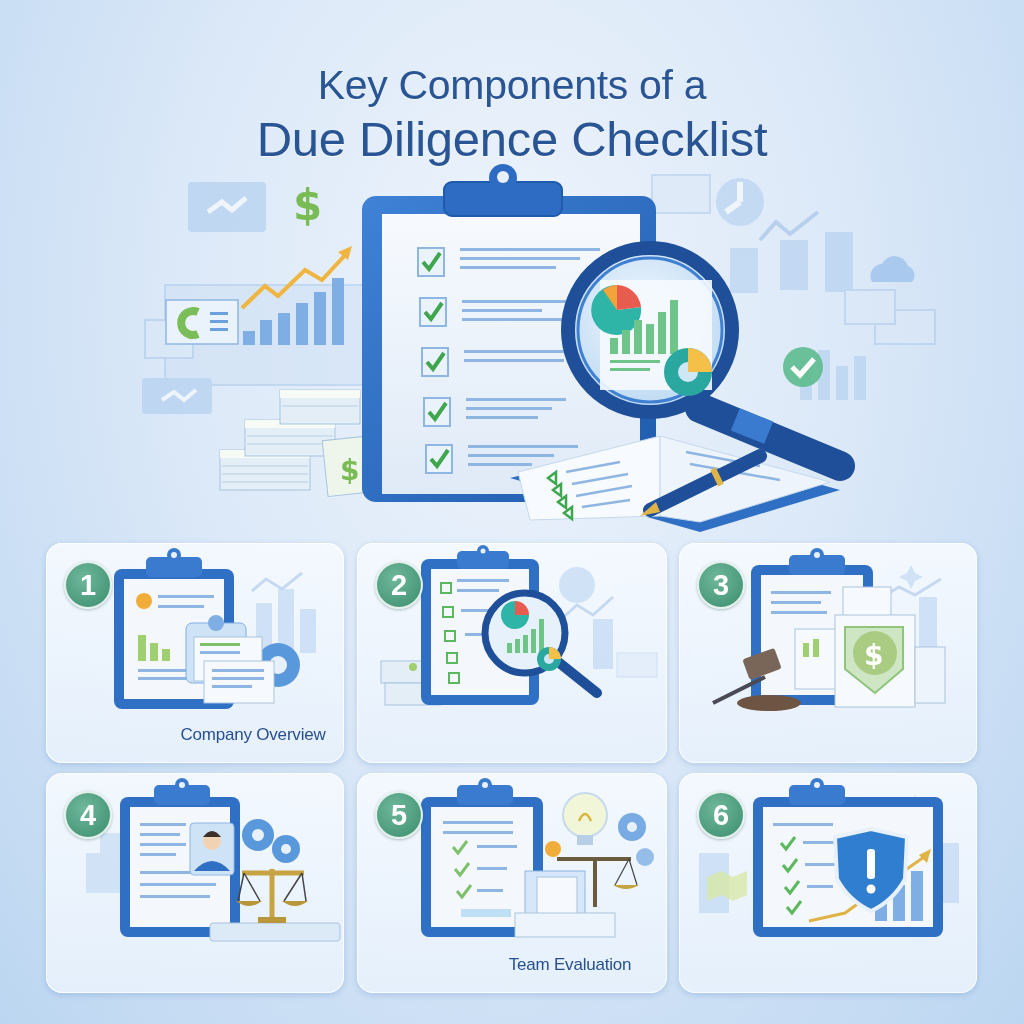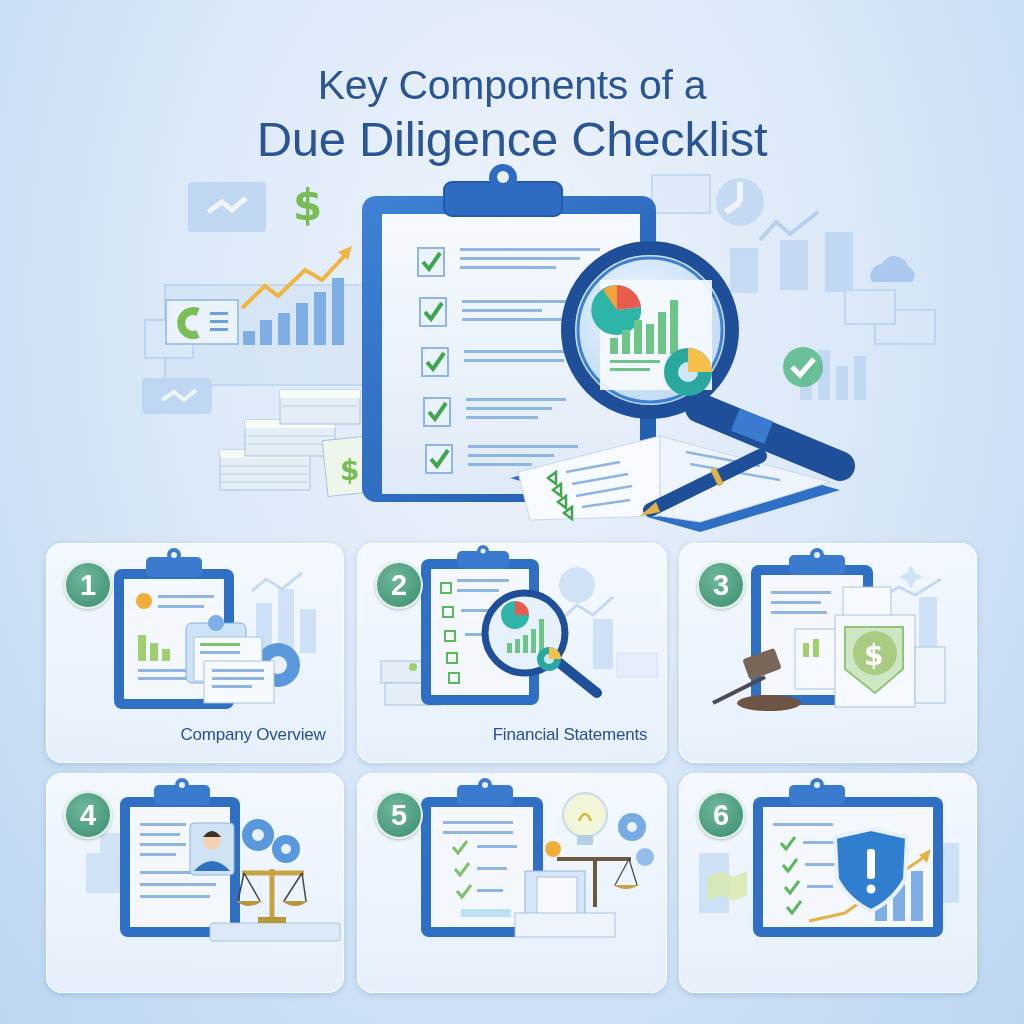--- a/index.html
+++ b/index.html
@@ -306,21 +306,20 @@
         <rect x="158" y="96" width="5" height="14" fill="#6fc48a"></rect>
         <rect x="166" y="92" width="5" height="18" fill="#6fc48a"></rect>
         <rect x="174" y="86" width="5" height="24" fill="#6fc48a"></rect>
         <rect x="182" y="76" width="5" height="34" fill="#6fc48a"></rect>
       <circle cx="192" cy="116" r="12" fill="#2aa8a0"></circle>
         <circle cx="192" cy="116" r="5" fill="#cfe6f4"></circle>
         <path d="M192,116 L192,104 A12,12 0 0,1 204,116 Z" fill="#f4c04a"></path>
     </svg>
   </div>
   <div class="badge">2</div>
-  <div class="label">Financial Statements</div>
 </div>
 
 <div class="card" style="left:679px; top:543px;">
   <div class="art">
     <svg viewBox="0 0 298 178">
       <g opacity="0.45">
           <polyline points="200,56 220,44 236,52 262,36" fill="none" stroke="#8fb6e2" stroke-width="3"></polyline>
           <rect x="240" y="54" width="18" height="60" fill="#a9c9ee"></rect>
           <path d="M228,30 l4,-8 l4,8 l8,4 l-8,4 l-4,8 l-4,-8 l-8,-4 z" fill="#a9c9ee"></path>
         </g>
@@ -443,20 +442,21 @@
         <line x1="238" y1="84" x2="238" y2="134" stroke="#6b5a3e" stroke-width="4"></line>
         <line x1="200" y1="86" x2="274" y2="86" stroke="#6b5a3e" stroke-width="4"></line>
         <path d="M256,112 h26 q-13,8 -26,0 z" fill="#c7a443"></path>
         <line x1="272" y1="86" x2="258" y2="112" stroke="#444" stroke-width="1.2"></line>
           <line x1="272" y1="86" x2="280" y2="112" stroke="#444" stroke-width="1.2"></line>
         <circle cx="196" cy="76" r="8" fill="#f1ad3a"></circle>
       </g>
     </svg>
   </div>
   <div class="badge">5</div>
+  <div class="label">Team Evaluation</div>
 </div>
 
 <div class="card" style="left:679px; top:773px;">
   <div class="art">
     <svg viewBox="0 0 298 178">
       <g opacity="0.45">
           <rect x="20" y="80" width="30" height="60" fill="#a9c9ee"></rect>
           <path d="M232,30 l4,-8 l4,8 l8,4 l-8,4 l-4,8 l-4,-8 l-8,-4 z" fill="#a9c9ee"></path>
           <rect x="250" y="70" width="30" height="60" fill="#a9c9ee"></rect>
         </g>

